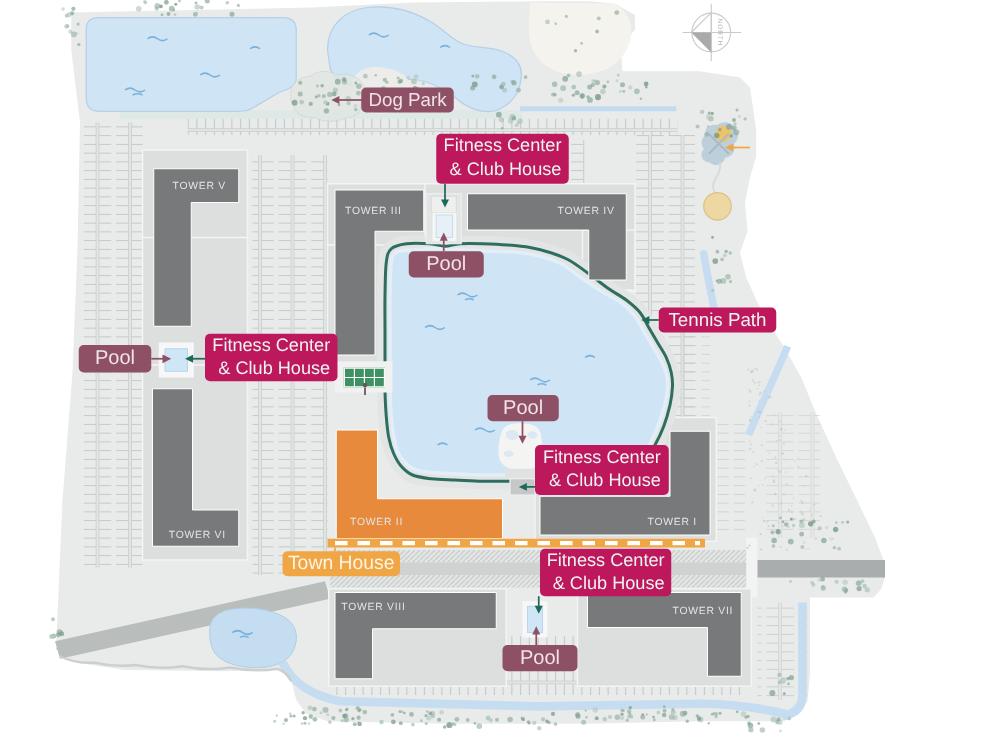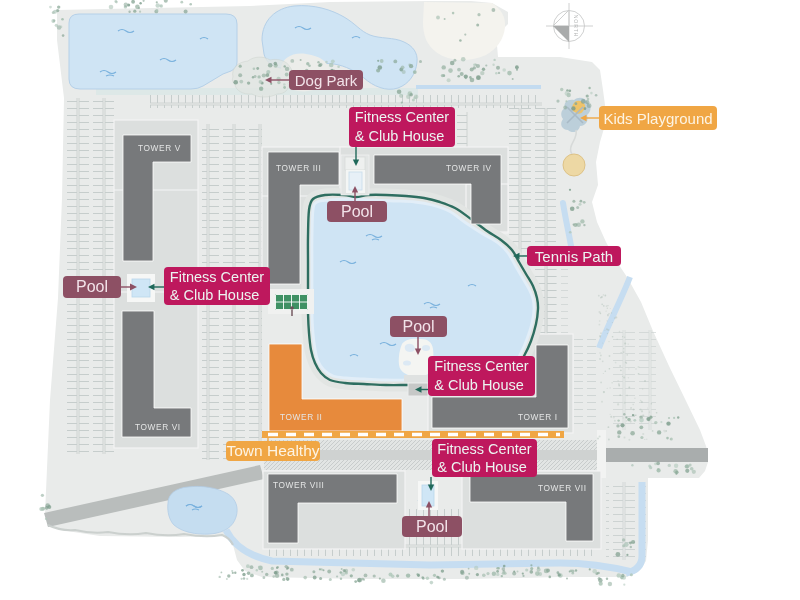--- a/index.html
+++ b/index.html
@@ -1,17 +1,17 @@
 <!DOCTYPE html>
 <html><head><meta charset="utf-8">
 <style>
 html,body{margin:0;padding:0}
 #wrap{position:relative;width:800px;height:600px;background:#ffffff;overflow:hidden;font-family:"Liberation Sans",sans-serif}
 #bg{position:absolute;left:0;top:0}
-.lbl{position:absolute;box-sizing:border-box;border-radius:4px;display:flex;align-items:center;justify-content:center;text-align:left;white-space:nowrap}
+.lbl{position:absolute;box-sizing:border-box;border-radius:4px;display:flex;align-items:center;justify-content:center;text-align:right;white-space:nowrap}
 .m{background:#8d5064;color:#f2e2e9}
 .g{background:#be185d;color:#ecf4f1}
 .o{background:#f0a644;color:#fdf4e4}
 </style></head><body>
 <div id="wrap">
 <svg id="bg" width="800" height="600" viewBox="0 0 800 600">
 <defs>
 <pattern id="ph" width="7" height="26" patternUnits="userSpaceOnUse">
  <path d="M3.5,1 V11 M3.5,15 V25" stroke="#c2c9c8" stroke-width="0.9" fill="none"></path>
  <path d="M0,1 H7 M0,25 H7" stroke="#c6cdcc" stroke-width="0.8" fill="none"></path>
@@ -709,24 +709,23 @@
         <path d="M415,389.5 l6.5,-3.2 v6.4 z" stroke="none" fill="#20695a"></path>
 <path d="M268,441 V438" stroke="#f0a644"></path>
 <path d="M431,477 V486" stroke="#20695a"></path>
         <path d="M431,491 l-3.2,-6.5 h6.4 z" stroke="none" fill="#20695a"></path>
 <path d="M429,516 V506" stroke="#8d5064"></path>
         <path d="M429,501 l-3.2,6.5 h6.4 z" stroke="none" fill="#8d5064"></path>
 </g>
 </svg>
 
 <div class="lbl m" style="left:289px;top:70px;width:74px;height:20px;font-size:15px">Dog Park</div>
-<div class="lbl o" style="left:599px;top:106px;width:118px;height:24px;font-size:15px">Kids Playground</div>
 <div class="lbl g" style="left:349px;top:107px;width:106px;height:40px;font-size:14.5px;line-height:19px">Fitness Center<br>&amp; Club House</div>
 <div class="lbl m" style="left:327px;top:201px;width:60px;height:21px;font-size:16px">Pool</div>
 <div class="lbl g" style="left:527px;top:246px;width:94px;height:20px;font-size:15px">Tennis Path</div>
 <div class="lbl g" style="left:164px;top:267px;width:106px;height:38px;font-size:14.5px;line-height:18px">Fitness Center<br>&amp; Club House</div>
 <div class="lbl m" style="left:63px;top:276px;width:58px;height:22px;font-size:16px">Pool</div>
 <div class="lbl m" style="left:390px;top:316px;width:57px;height:21px;font-size:16px">Pool</div>
 <div class="lbl g" style="left:428px;top:356px;width:107px;height:40px;font-size:14.5px;line-height:19px">Fitness Center<br>&amp; Club House</div>
-<div class="lbl o" style="left:226px;top:441px;width:94px;height:20px;font-size:15.5px">Town Healthy</div>
+<div class="lbl o" style="left:226px;top:441px;width:94px;height:20px;font-size:15.5px">Town House</div>
 <div class="lbl g" style="left:432px;top:439px;width:105px;height:38px;font-size:14.5px;line-height:18px">Fitness Center<br>&amp; Club House</div>
 <div class="lbl m" style="left:402px;top:516px;width:60px;height:21px;font-size:16px">Pool</div>
 </div>
 
 </body></html>

